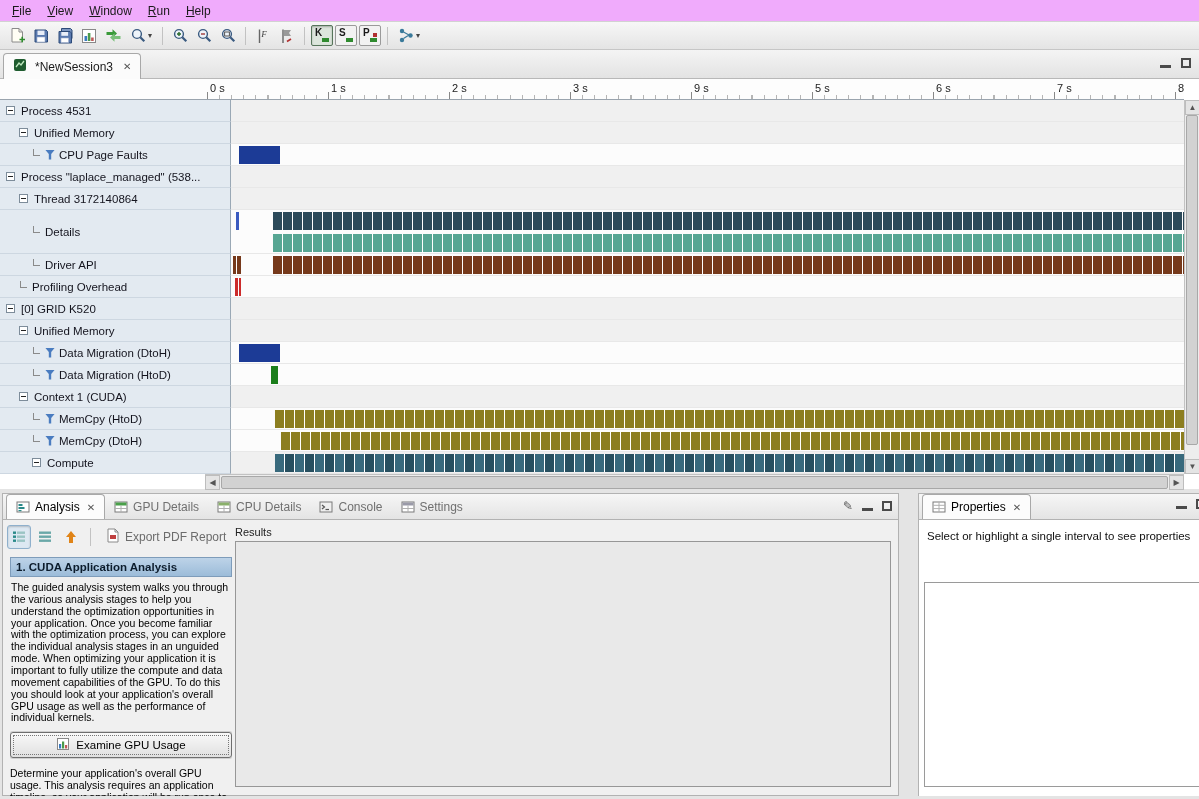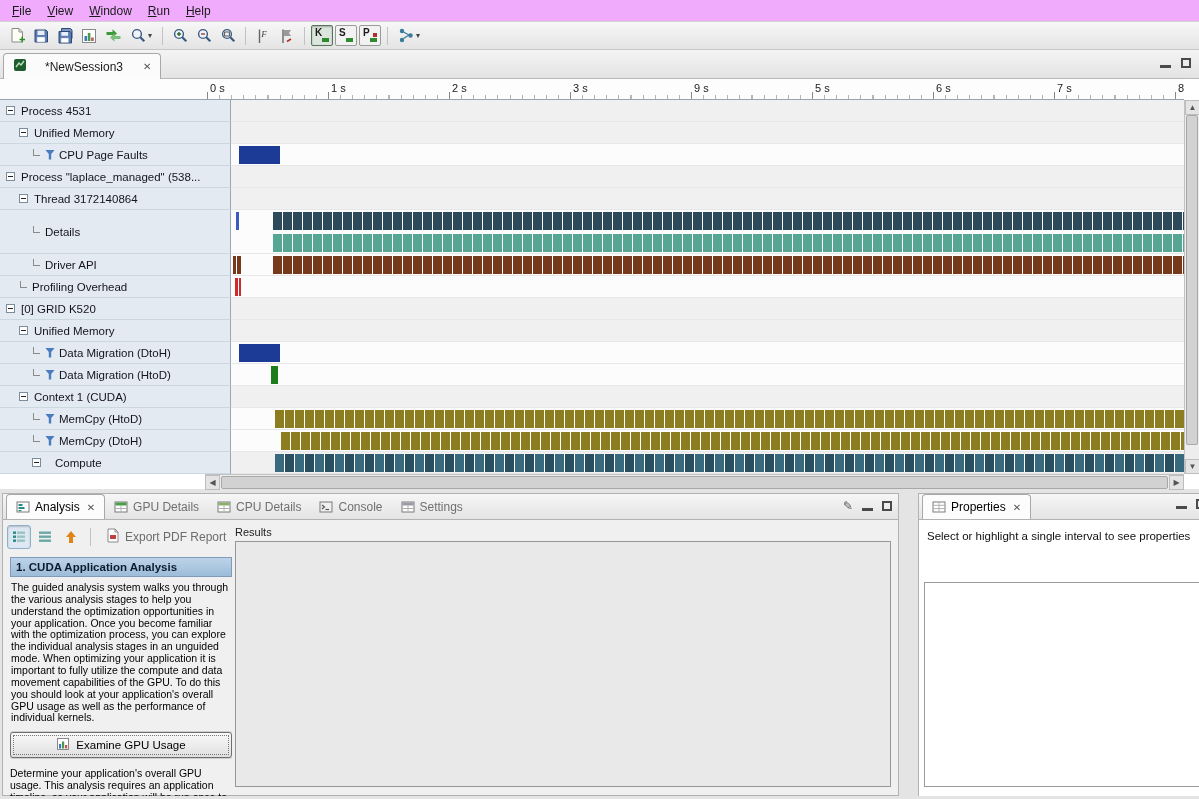--- a/index.html
+++ b/index.html
@@ -19,21 +19,21 @@
   .tsep { width:1px; height:18px; background:#c2c2c2; margin:0 5px; }
   .caret { font-size:8px; color:#444; margin-left:1px; }
   .letter-toggle { width:22px; height:21px; border:1px solid #9a9a9a; background:#f2f2f2; border-radius:2px; margin:0 1px; position:relative; font-weight:bold; font-size:10px; display:flex; align-items:flex-start; justify-content:flex-start; padding:1px 0 0 3px; }
   .letter-toggle.pressed { background:#dce6dc; border-color:#56755a; box-shadow:inset 0 1px 2px rgba(0,0,0,.25); }
   .letter-toggle .dot { position:absolute; right:3px; bottom:3px; width:7px; height:4px; background:#2f8a2f; }
   .letter-toggle .dot.red { background:#b03030; right:3px; bottom:8px; width:4px; height:4px; }
 
   
   .editor { position:absolute; top:50px; left:0; width:1199px; height:439px; background:#f2f2f2; border-bottom:1px solid #bdbdbd; }
   .etabbar { position:relative; height:29px; background:linear-gradient(#f4f4f4,#e3e3e3); border-bottom:1px solid #b8b8b8; }
-  .etab { position:absolute; left:3px; top:3px; height:26px; background:#fbfbfb; border:1px solid #a8a8a8; border-bottom:none; border-radius:4px 4px 0 0; display:flex; align-items:center; gap:18px; padding:0 9px; font-size:12px; }
+  .etab { position:absolute; left:3px; top:3px; height:26px; background:#fbfbfb; border:1px solid #a8a8a8; border-bottom:none; border-radius:4px 4px 0 0; display:flex; align-items:center; gap:8px; padding:0 9px; font-size:12px; }
   .closex { color:#555; font-size:10px; margin-left:2px; cursor:default; }
   .winctl { position:absolute; right:8px; top:8px; display:flex; gap:10px; align-items:center; }
   .minbtn { width:11px; height:3px; background:#4a4a4a; margin-top:7px; }
   .maxbtn { width:10px; height:10px; border:2px solid #4a4a4a; }
 
   .tl { position:relative; height:410px; background:#fff; }
   .tl-corner { position:absolute; left:0; top:0; width:205px; height:21px; background:#fdfdfd; border-bottom:1px solid #9aa4ae; }
   .ruler { position:absolute; left:205px; right:15px; top:0; height:21px; background:#fdfdfd; border-bottom:1px solid #9aa4ae; overflow:hidden; }
   .ruler .minor { position:absolute; left:2px; right:0; bottom:0; height:4px; background:repeating-linear-gradient(90deg,#b5b5b5 0 1px,transparent 1px 12.1px); }
   .tick-label { position:absolute; top:3px; font-size:11px; color:#222; white-space:nowrap; }
@@ -395,21 +395,21 @@
               <span class="funnel"></span>
               <span class="rtext">MemCpy (DtoH)</span>
             </div>
             <div class="rtrack">
               <div class="subtrack">
                 <div class="bar" style="left: 50.4px; width: 919.6px; background: repeating-linear-gradient(90deg, rgb(140, 126, 32) 0px, rgb(140, 126, 32) 9px, rgb(255, 255, 255) 9px, rgb(255, 255, 255) 10px);"></div>
               </div>
             </div>
           </div>
           <div class="trow group">
-            <div class="rlabel" style="padding-left: 32px; gap: 8px;">
+            <div class="rlabel" style="padding-left: 32px;">
               <span class="gbox"></span>
               <span class="rtext">Compute</span>
             </div>
             <div class="rtrack">
               <div class="subtrack">
                 <div class="bar" style="left: 44.35px; width: 925.65px; background: repeating-linear-gradient(90deg, rgb(56, 105, 124) 0px, rgb(56, 105, 124) 9px, rgb(255, 255, 255) 9px, rgb(255, 255, 255) 10px, rgb(39, 79, 95) 10px, rgb(39, 79, 95) 19px, rgb(255, 255, 255) 19px, rgb(255, 255, 255) 20px);"></div>
               </div>
             </div>
           </div>
         </div>

